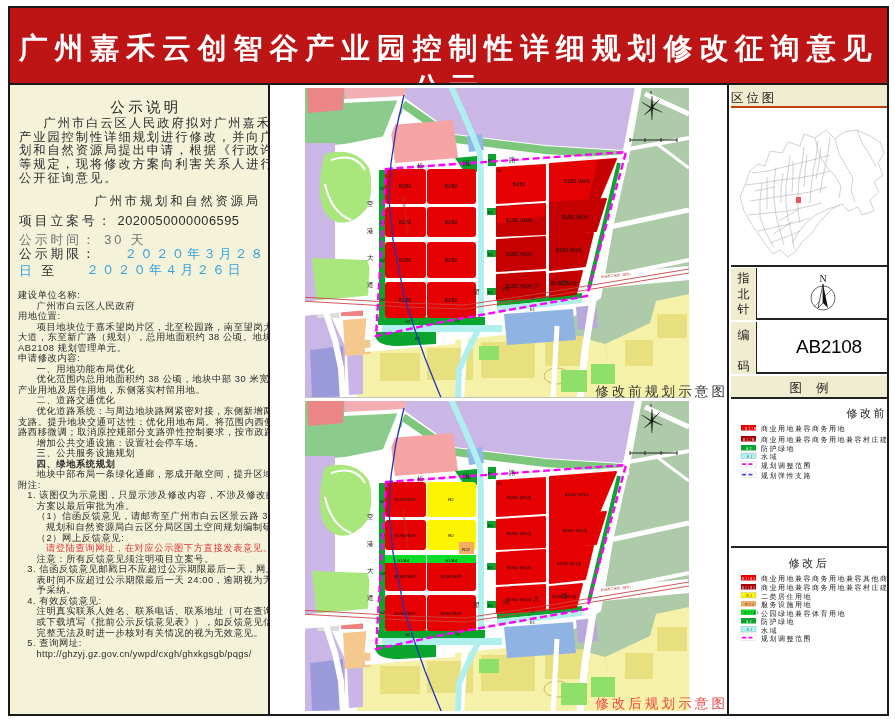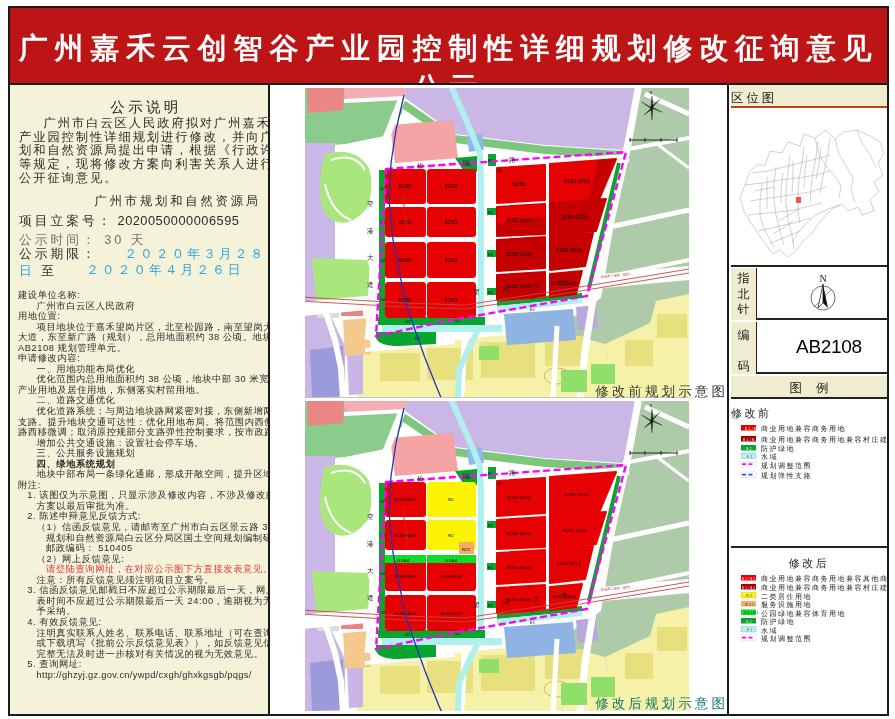--- a/index.html
+++ b/index.html
@@ -63,24 +63,22 @@
   <div style="text-indent:2em;">优化道路系统：与周边地块路网紧密对接，东侧新增两条 15 米宽城市</div>
   <div>支路。提升地块交通可达性：优化用地布局。将范围内西侧南北向规划支</div>
   <div>路西移微调；取消原控规部分支路弹性控制要求，按市政路网进行控制。</div>
   <div style="text-indent:2em;">增加公共交通设施：设置社会停车场。</div>
   <div style="text-indent:2em;">三、公共服务设施规划</div>
   <div style="text-indent:2em;font-weight:bold;">四、绿地系统规划</div>
   <div style="text-indent:2em;">地块中部布局一条绿化通廊，形成开敞空间，提升区域环境品质。</div>
   <div>附注:</div>
   <div style="text-indent:1em;">1. 该图仅为示意图，只显示涉及修改内容，不涉及修改的内容不显示，</div>
   <div style="text-indent:2em;">方案以最后审批为准。</div>
-  <div style="text-indent:1em;">2. 陈述申辩意见反馈方式:</div>
   <div style="text-indent:2em;">（1）信函反馈意见，请邮寄至广州市白云区景云路 32 号 6 楼广州市</div>
   <div style="text-indent:3em;">规划和自然资源局白云区分局区国土空间规划编制研究中心收。</div>
-  <div style="text-indent:3em;">邮政编码： 510405</div>
   <div style="text-indent:2em;">（2）网上反馈意见:</div>
   <div style="text-indent:3em;color:#e03636;">请登陆查询网址，在对应公示图下方直接发表意见。</div>
   <div style="text-indent:2em;">注意：所有反馈意见须注明项目立案号。</div>
   <div style="text-indent:1em;">3. 信函反馈意见邮戳日不应超过公示期限最后一天，网上反馈意见发</div>
   <div style="text-indent:2em;">表时间不应超过公示期限最后一天 24:00，逾期视为无效意见，不</div>
   <div style="text-indent:2em;">予采纳。</div>
   <div style="text-indent:1em;">4. 有效反馈意见:</div>
   <div style="text-indent:2em;">注明真实联系人姓名、联系电话、联系地址（可在查询网址直接填写</div>
   <div style="text-indent:2em;">或下载填写《批前公示反馈意见表》），如反馈意见信息不准确或不</div>
   <div style="text-indent:2em;">完整无法及时进一步核对有关情况的视为无效意见。</div>
@@ -147,21 +145,21 @@
 
   <div class="cell cream" style="left:0;top:0;width:26px;height:52px;border-right:1.5px solid #222;font-size:12px;color:#222;text-align:center;padding-top:5px;">编<br><br>码</div>
 
   <div class="cell" style="left:26px;top:14px;width:144px;text-align:center;font-size:19px;letter-spacing:-0.3px;color:#000000;">AB2108</div>
  </div>
 
  <div class="cell cream" style="left:2px;top:291px;width:156px;height:23px;border-bottom:2px solid #222;text-align:center;font-size:12.5px;color:#222;padding-top:4px;"><span style="letter-spacing:14px;">图</span>例</div>
 
  <div class="cell" style="left:2px;top:316px;width:156px;height:147px;border-bottom:2px solid #222;color:#222;">
 
-  <div class="abs cjk" style="left:0;top:5px;width:156px;text-align:left;font-size:11px;">修改前</div>
+  <div class="abs cjk" style="left:0;top:5px;width:156px;text-align:right;font-size:11px;">修改前</div>
   <svg class="abs" style="left:0;top:22px;" width="156" height="124" viewBox="0 0 156 124">
    <g font-size="7" fill="#222" letter-spacing="1.5">
 
     <rect x="10" y="2" width="15" height="5.5" fill="#e60000"></rect>
           <text x="14" y="6.6" font-size="3" fill="#fff">B1/B2</text>
           <text x="30" y="8">商业用地兼容商务用地</text>
 
     <rect x="10" y="13" width="15" height="5.5" fill="#a80000"></rect>
           <text x="12" y="17.6" font-size="3" fill="#fff">B1/B2(M14)</text>
           <text x="30" y="19">商业用地兼容商务用地兼容村庄建设用地</text>
@@ -547,13 +545,13 @@
         <text x="183" y="206">E1</text>
 <text x="100" y="235">G2</text>
         <text x="150" y="234">G2</text>
 <text x="225" y="212">G2</text>
         <text x="225" y="223">E1</text>
 </g>
 </g>
 <use href="#bmB"></use>
 </svg>
 
-<div class="abs cjk" style="left:560px;top:695px;width:168px;text-align:right;font-size:13.5px;color:#0f766e;">修改后规划示意图</div>
+<div class="abs cjk" style="left:560px;top:695px;width:168px;text-align:right;font-size:13.5px;color:#ef4444;">修改后规划示意图</div>
 
 </body></html>

